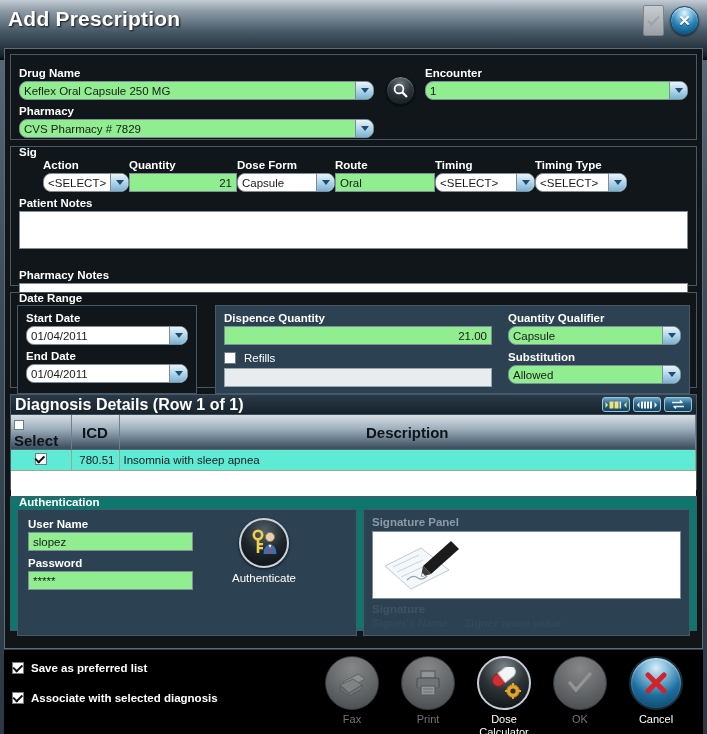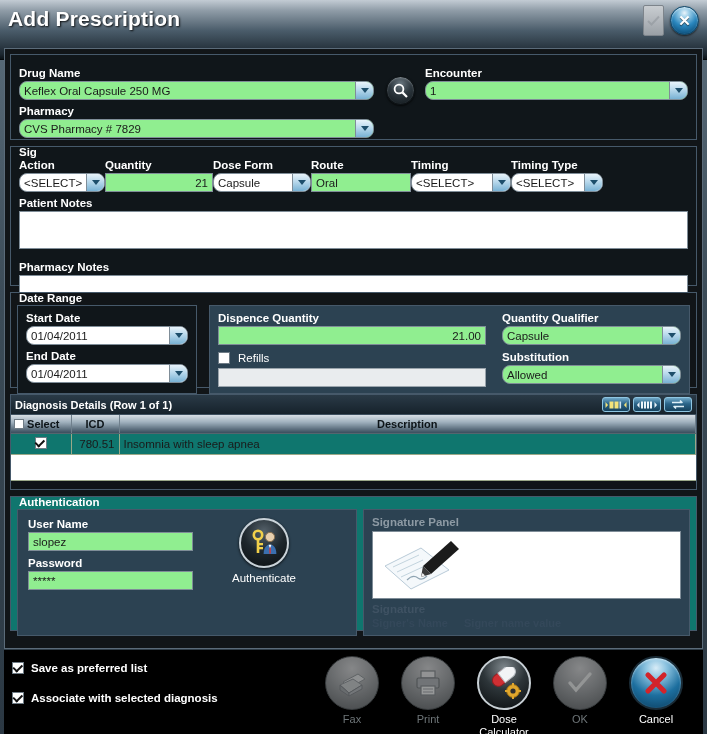--- a/index.html
+++ b/index.html
@@ -129,57 +129,57 @@
   .search-btn {
     width: 29px; height: 29px; border-radius: 50%;
     margin: 9px 10px 0 12px;
     background: radial-gradient(circle at 50% 25%, #6a7780 0%, #2c363d 45%, #10161a 100%);
     border: 1px solid #0c1114;
     box-shadow: inset 0 1px 2px rgba(255,255,255,.35), 0 1px 2px rgba(0,0,0,.7);
     display: flex; align-items: center; justify-content: center;
   }
   
   #sig-group { height: 140px; padding: 12px 8px 6px 8px; }
-  .sig-row { display: flex; gap: 0; }
+  .sig-row { display: flex; gap: 0; margin-left: 24px; }
   
   #date-group { height: 96px; padding: 12px 6px 6px 6px; background: #111518; }
-  .dr-row { display: flex; gap: 12px; align-items: stretch; }
+  .dr-row { display: flex; gap: 18px; align-items: stretch; }
   .subpanel { border: 1px solid #46596a; padding: 6px 8px; }
   .sp-dark { background: #10161a; }
   .sp-blue { background: #2c4252; }
   
   #diag-group { height: 96px; border: 1px solid #46596a; background: #0f1418; margin-bottom: 6px; position: relative; }
   .diag-head {
     height: 20px;
     background: linear-gradient(180deg,#2a3a47 0%, #16222b 100%);
     border-bottom: 1px solid #3d4f5e;
     display: flex; align-items: center; justify-content: space-between;
     padding: 0 4px;
   }
-  .diag-title { font-size: 11px; font-weight: bold; color: #ffffff; }
+  .diag-title { font-size: 16px; font-weight: bold; color: #ffffff; }
   .grid-btns { display: flex; gap: 3px; }
   .gbtn {
     width: 28px; height: 15px; border-radius: 3px;
     background: linear-gradient(180deg,#6fa8c8 0%, #2a6488 45%, #16415c 100%);
     border: 1px solid #8fc6e2;
     display: flex; align-items: center; justify-content: center;
   }
   .tbl { width: 100%; border-collapse: collapse; table-layout: fixed; }
   .tbl thead th {
     height: 18px;
     background: linear-gradient(180deg,#d7dee4 0%, #9fb0bd 40%, #3f5262 96%);
-    color: #0d1418; font-size: 11px; font-weight: bold;
+    color: #0d1418; font-size: 15px; font-weight: bold;
     border-right: 1px solid #6f7f8c; border-bottom: 1px solid #54666f;
     text-align: center;
     padding: 0 10px;
   }
   .tbl thead th.selcol { text-align: left; padding-left: 3px; }
   .tbl tbody td {
     height: 21px;
-    background: #0f766e;
+    background: #5eead4;
     color: #1a1a1a; font-size: 11.5px;
     border-right: 1px solid #9aa888; border-bottom: 1px solid #9aa888;
     padding: 0 4px;
   }
   .tbl tbody td.c { text-align: center; }
   .tbl tbody td.r { text-align: right; }
   .grid-empty { background: #ffffff; height: 26px; border-bottom: 1px solid #9aa888; }
   
   #auth-group { height: 135px; padding: 12px 6px 6px 6px; background: #0f766e; }
   .auth-row { display: flex; gap: 6px; align-items: stretch; }
@@ -341,21 +341,21 @@
             <div class="inp white combo">
               <span>&lt;SELECT&gt;</span>
               <span class="arrow">
                   <i></i>
                 </span>
             </div>
           </div>
         </div>
         <div class="fieldlabel" style="margin-top:5px">Patient Notes</div>
         <div class="textarea"></div>
-        <div class="fieldlabel" style="margin-top:12px">Pharmacy Notes</div>
+        <div class="fieldlabel" style="margin-top:20px">Pharmacy Notes</div>
         <div class="textarea"></div>
       </div>
 
       <div class="group" id="date-group">
         <div class="glabel">Date Range</div>
         <div class="dr-row">
           <div class="subpanel sp-dark" style="width:180px">
             <div class="fieldlabel">Start Date</div>
             <div class="inp white combo">
               <span>01/04/2011</span>

